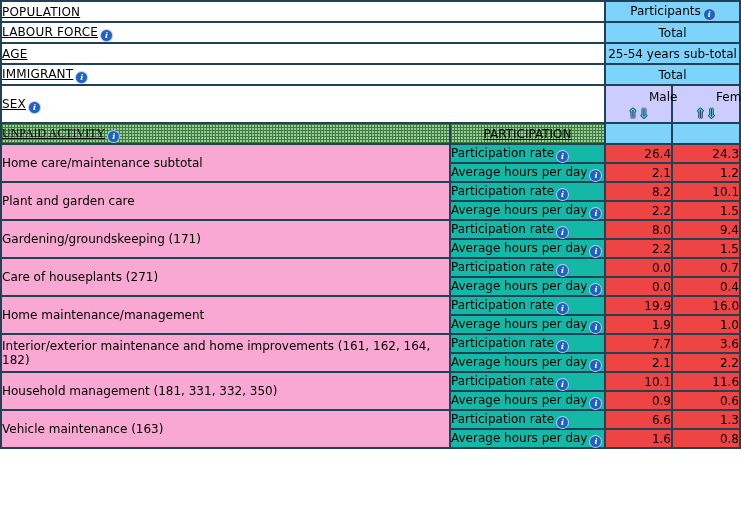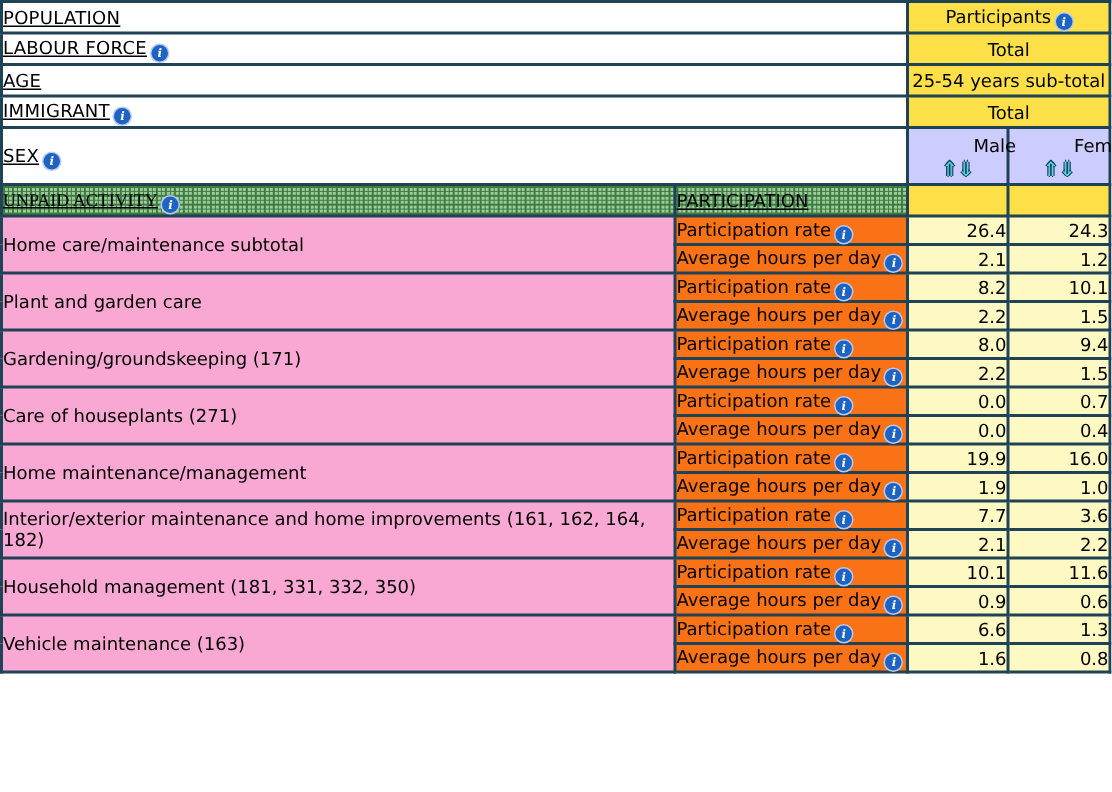--- a/index.html
+++ b/index.html
@@ -59,21 +59,21 @@
     height: 19px;
   }
   .dim-label .lnk {
     text-decoration: underline;
     color: #000000;
     cursor: pointer;
     white-space: nowrap;
     letter-spacing: 0.2px;
   }
   .dim-value {
-    background: #fde047;
+    background: #7dd3fc;
     text-align: center;
     height: 19px;
     padding: 4px 4px;
     white-space: nowrap;
   }
 
   
   .info-icon {
     display: inline-block;
     width: 11px;
@@ -124,42 +124,43 @@
   .act-head .lnk {
     text-decoration: underline;
     color: #000000;
     cursor: pointer;
     white-space: nowrap;
     font-family: Liberation Serif, serif;
   }
   .part-head {
     padding: 4px 0 4px 8px;
     height: 19px;
+    text-align: center;
   }
   .part-head .lnk {
     text-decoration: underline;
     color: #000000;
     cursor: pointer;
     white-space: nowrap;
   }
 
   
   .act-name {
     background: #f9a8d4;
     padding: 4px 4px 4px 6px;
     vertical-align: middle;
   }
   .measure {
-    background: #f97316;
+    background: #14b8a6;
     padding: 3px 4px 3px 5px;
     height: 17px;
     white-space: nowrap;
   }
   .num {
-    background: #fef9c3;
+    background: #ef4444;
     text-align: right;
     padding: 3px 6px 3px 4px;
     height: 17px;
     white-space: nowrap;
   }
 </style>
 </head>
 <body>
 
 <div id="page">

